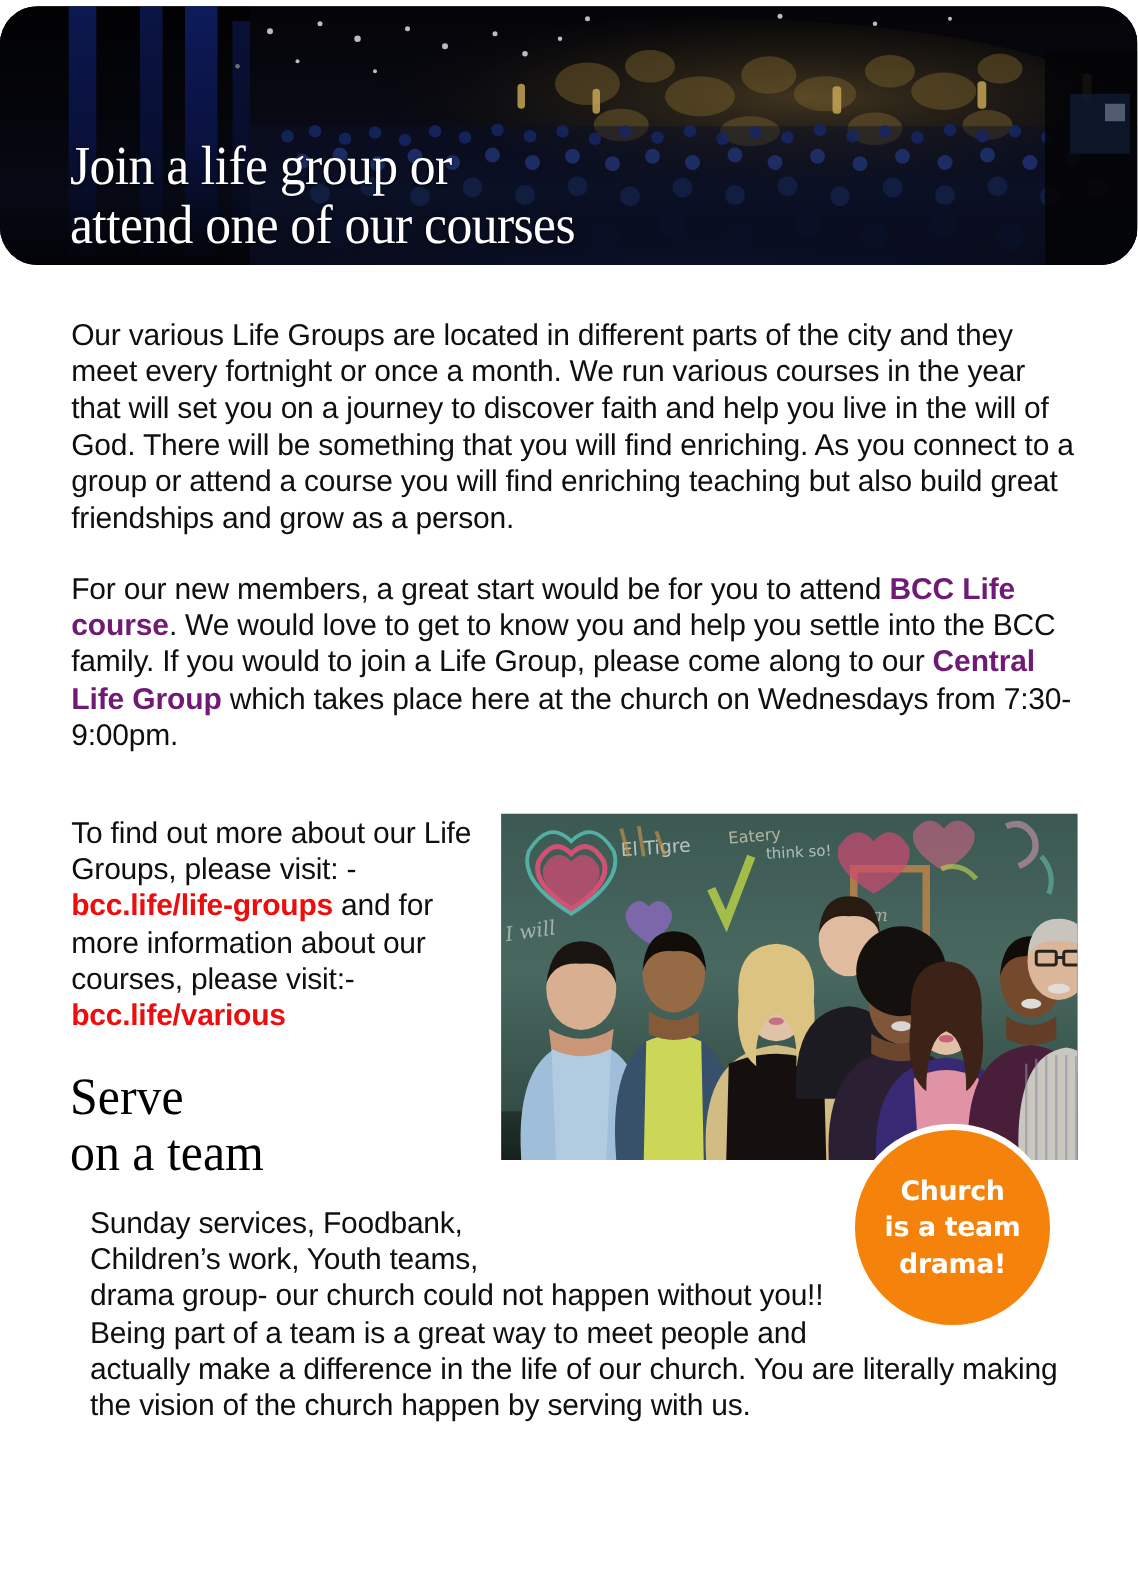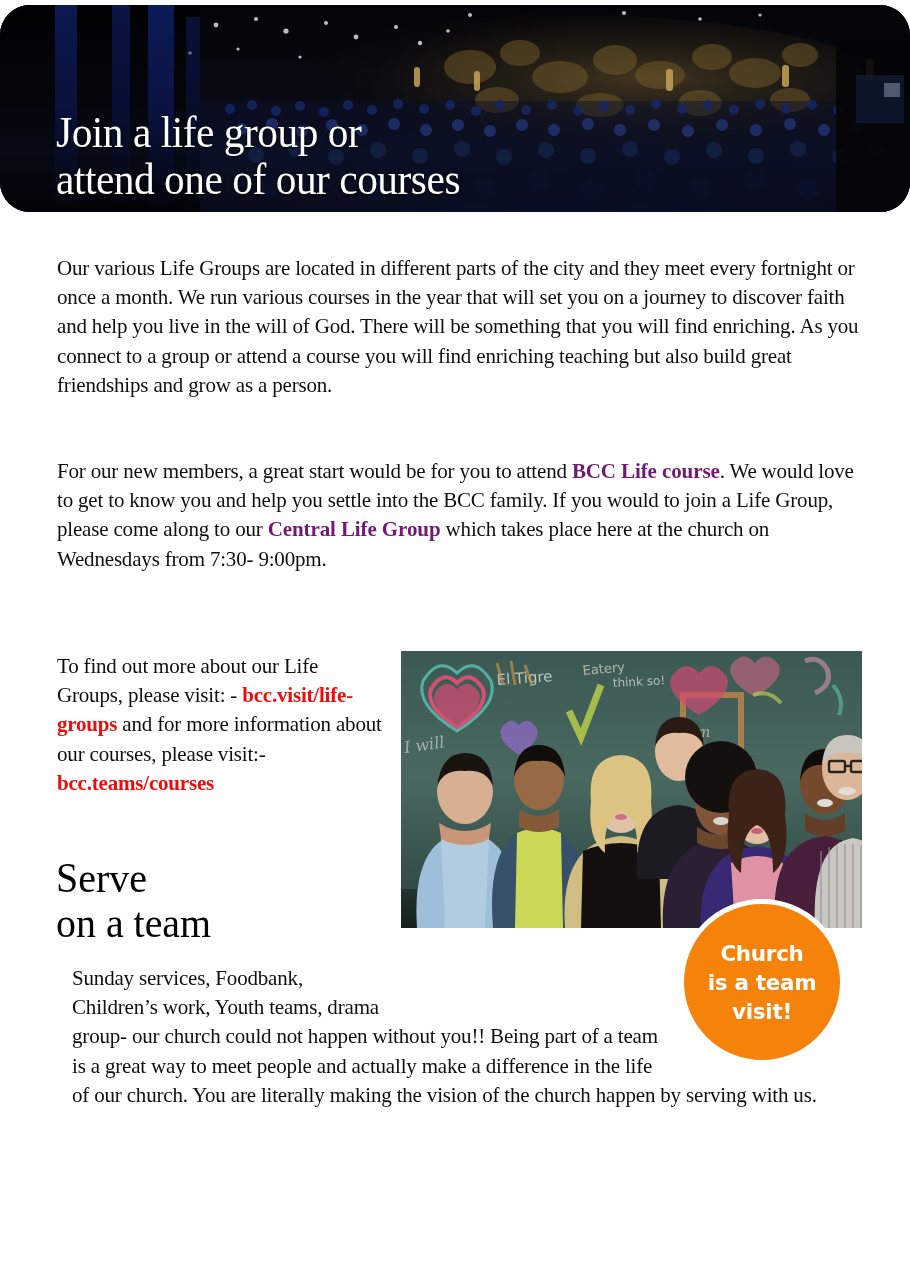--- a/index.html
+++ b/index.html
@@ -54,22 +54,22 @@
 
   
   .content {
     position: absolute;
     left: 0;
     top: 212px;
     width: 910px;
   }
   p.body {
     margin: 0;
-    font-family: Liberation Serif, serif;
-    font-size: 21px;
+    font-family: Liberation Sans, sans-serif;
+    font-size: 24px;
     line-height: 29.2px;
     color: #100f0f;
     letter-spacing: -0.18px;
     font-weight: 350;
   }
   .para1 {
     position: absolute;
     left: 57px;
     top: 42px;
     width: 806px;
@@ -347,21 +347,21 @@
   <div class="banner-title">Join a life group or
 attend one of our courses</div>
 </div>
 
 <div class="content">
 
   <p class="body para1">Our various Life Groups are located in different parts of the city and they meet every fortnight or once a month. We run various courses in the year that will set you on a journey to discover faith and help you live in the will of God. There will be something that you will find enriching.  As you connect to a group or attend a course you will find enriching teaching but also build great friendships and grow as a person.</p>
 
   <p class="body para2"><span>For our new members, a great start would be for you to attend </span><b class="purple">BCC Life course</b><span>. We would love to get to know you and help you settle into the BCC family. If you would to join a Life Group, please come along to our </span><b class="purple">Central Life Group</b><span> which takes place here at the church on Wednesdays from 7:30- 9:00pm.</span></p>
 
-  <p class="body leftcol"><span>To find out more about our Life Groups, please visit: - </span><b class="red">bcc.visit/life-groups</b><span> and for more information about our courses, please visit:- </span><b class="red">bcc.teams/courses</b></p>
+  <p class="body leftcol"><span>To find out more about our Life Groups, please visit: - </span><b class="red">bcc.life/life-groups</b><span> and for more information about our courses, please visit:- </span><b class="red">bcc.life/various</b></p>
 
   <div class="serve-heading">Serve
 on a team</div>
 
   <p class="body serve-para"><span class="float-shape shape-a"></span><span class="float-shape shape-b"></span><span class="float-shape shape-c"></span><span>Sunday services, Foodbank, Children’s work, Youth teams, drama group- our church could not happen without you!! Being part of a team is a great way to meet people and actually make a difference in the life of our church. You are literally making the vision of the church happen by serving with us.</span></p>
 
 </div>
 
 <div class="photo">
   <svg viewBox="0 0 461 277" preserveAspectRatio="none" xmlns="http://www.w3.org/2000/svg">
@@ -469,14 +469,14 @@
       <ellipse cx="446" cy="140" rx="9" ry="4" fill="#f0ece8"></ellipse>
     </g>
 
     <rect width="461" height="277" fill="#0c1a16" opacity="0.07"></rect>
   </svg>
 </div>
 
 <div class="badge">
   <div class="badge-text">Church
 is a team
-visit!</div>
+drama!</div>
 </div>
 
 </body></html>

